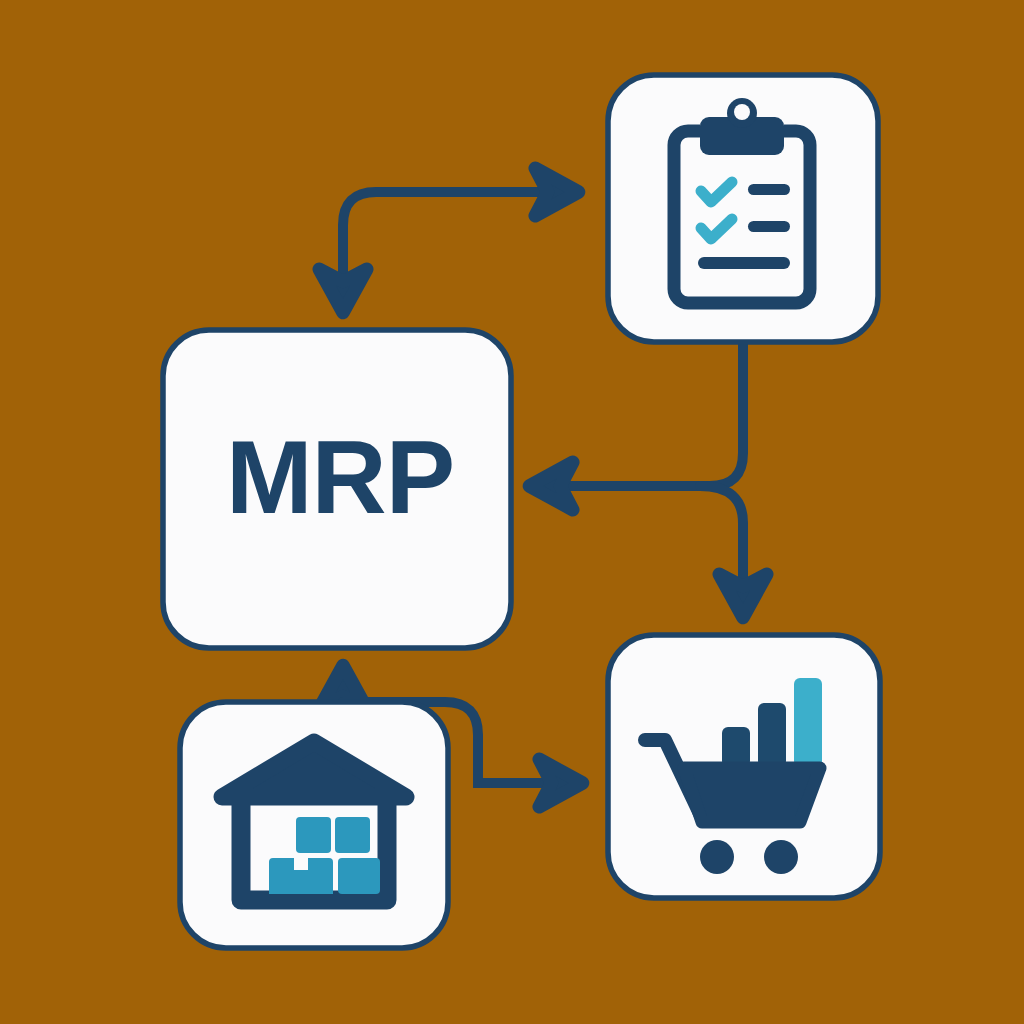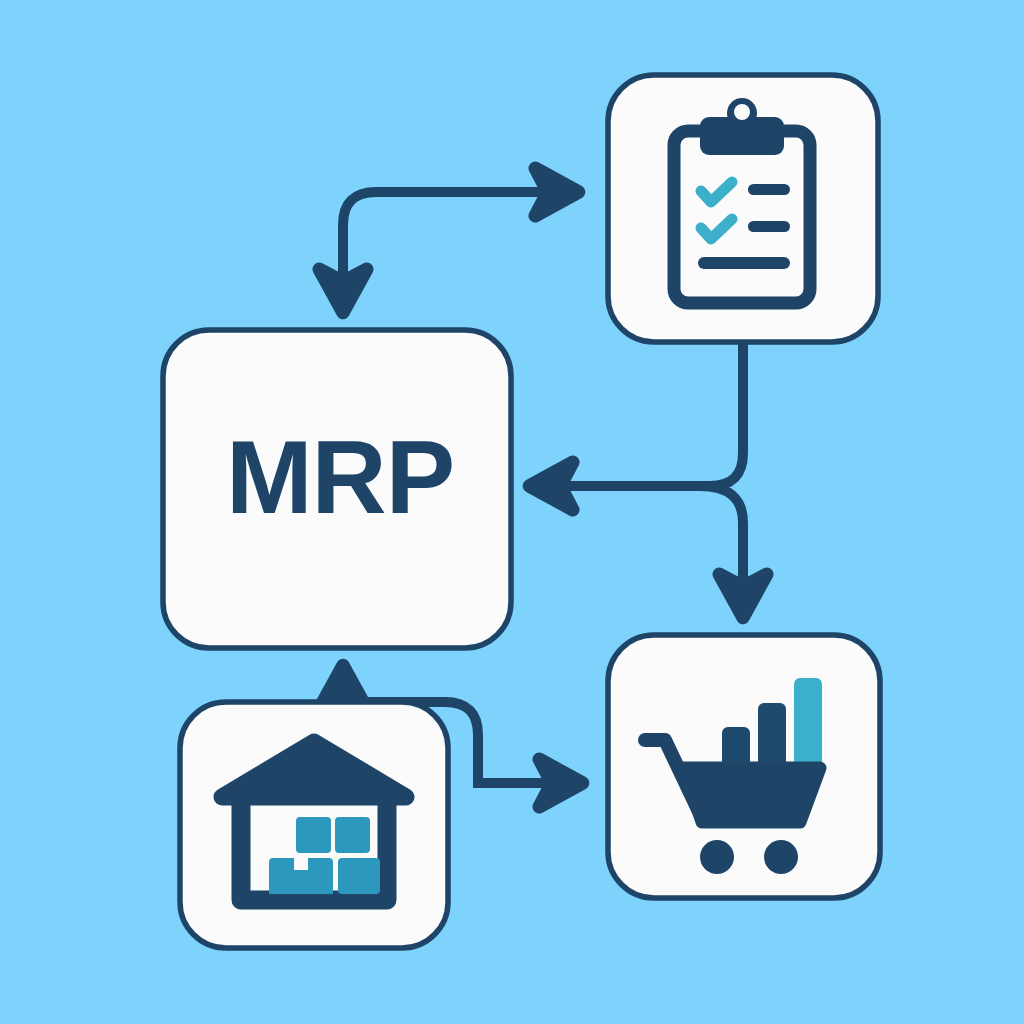--- a/index.html
+++ b/index.html
@@ -4,21 +4,21 @@
 <style>
   html, body {
     margin: 0;
     padding: 0;
     background: #ffffff;
   }
   #canvas {
     position: relative;
     width: 1024px;
     height: 1024px;
-    background: #7dd3fc;
+    background: #a16207;
     overflow: hidden;
     font-family: "Liberation Sans", sans-serif;
   }
   #diagram-svg {
     position: absolute;
     left: 0;
     top: 0;
     width: 1024px;
     height: 1024px;
   }

